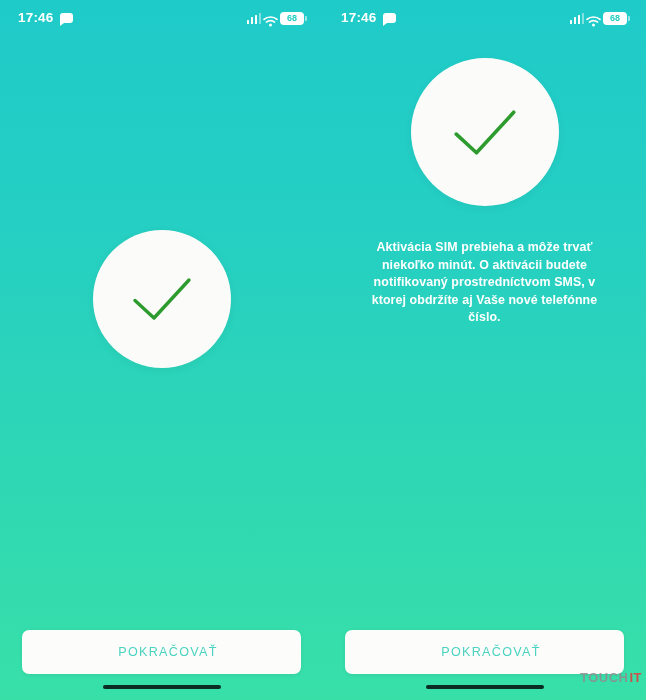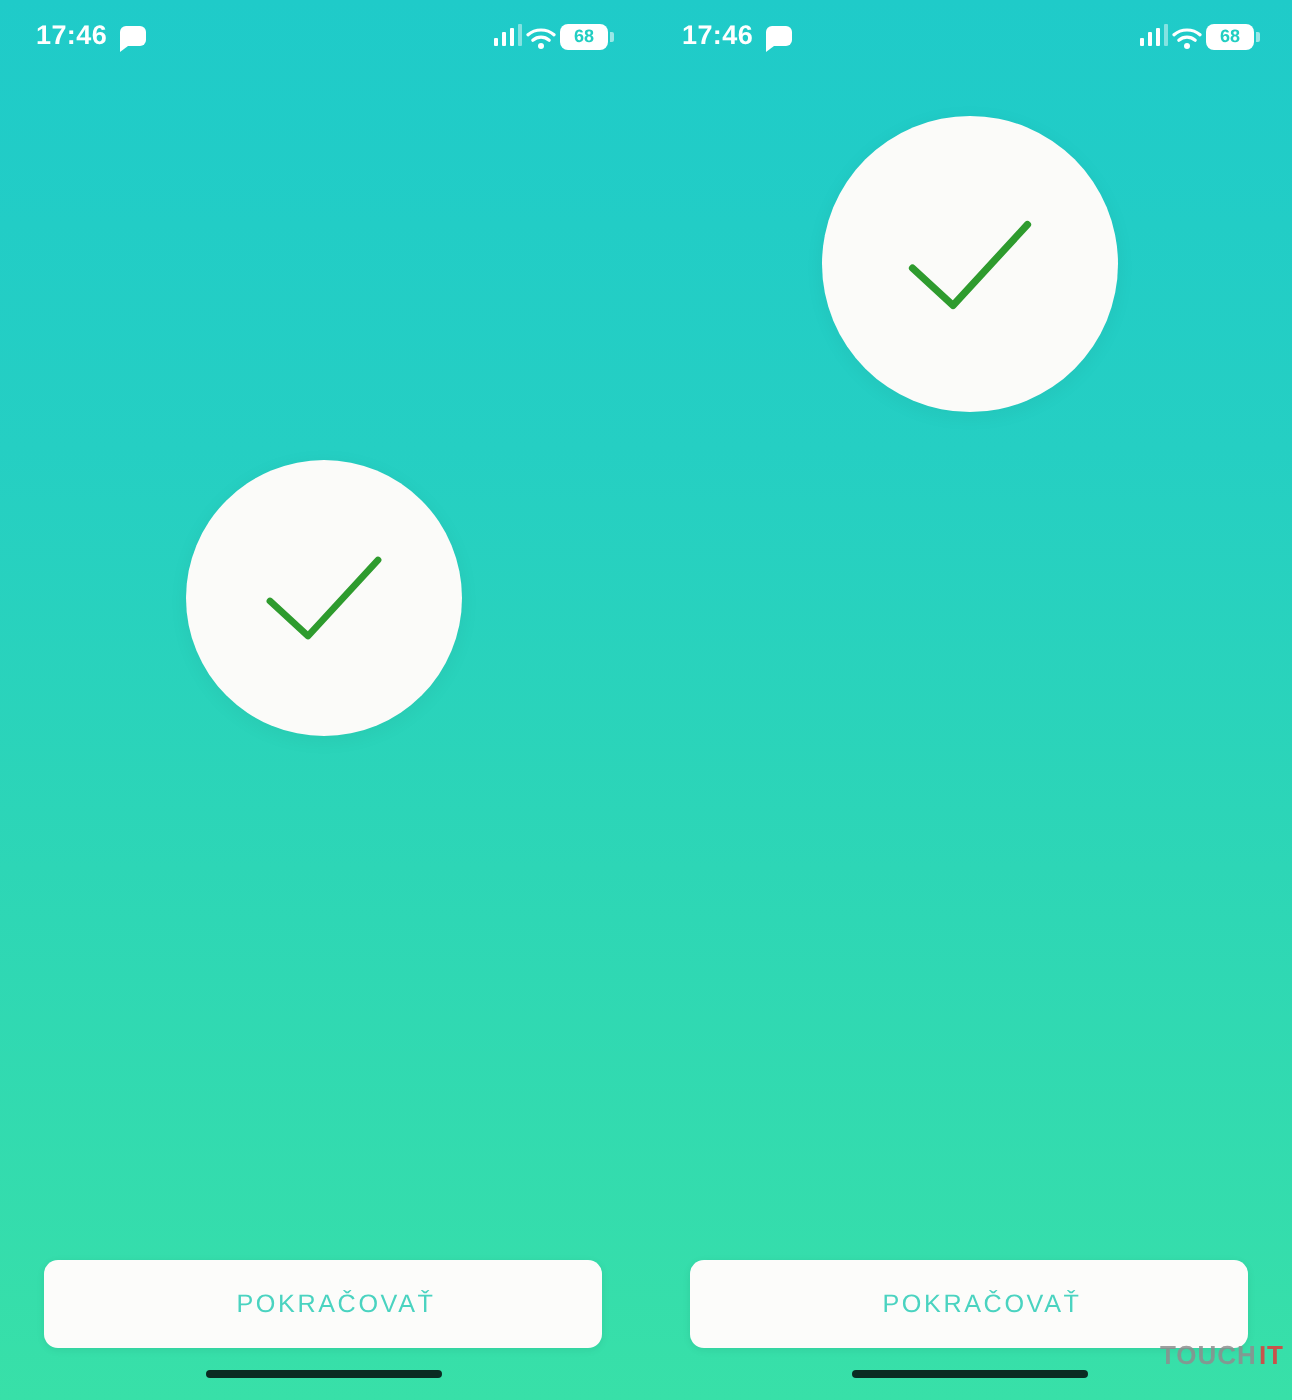--- a/index.html
+++ b/index.html
@@ -63,21 +63,21 @@
     position: absolute;
     left: 0;
     bottom: -3px;
     width: 0;
     height: 0;
     border-left: 4px solid #ffffff;
     border-bottom: 3px solid transparent;
   }
   .sb-right {
     display: flex;
-    align-items: flex-start;
+    align-items: center;
     gap: 2px;
   }
   .signal {
     display: flex;
     align-items: flex-end;
     gap: 1.5px;
     height: 11px;
   }
   .signal i {
     display: block;
@@ -306,20 +306,22 @@
         </span>
       </div>
     </div>
 
     <div class="content">
       <div class="success-circle">
         <svg class="check-svg" width="66" height="49" viewBox="0 0 62 46" fill="none">
           <path d="M4 24.5 L23 42 L58 4" stroke="#2E9B2E" stroke-width="3.4" stroke-linecap="round" stroke-linejoin="round"></path>
         </svg>
       </div>
+      <div class="message">Aktivácia SIM prebieha a môže trvať niekoľko minút.
+O aktivácii budete notifikovaný prostredníctvom SMS, v ktorej obdržíte aj Vaše nové telefónne číslo.</div>
     </div>
 
     <div class="bottom">
       <button class="cta-button">POKRAČOVAŤ</button>
     </div>
     <div class="home-wrap">
       <div class="home-indicator"></div>
     </div>
 
     <div class="watermark">

